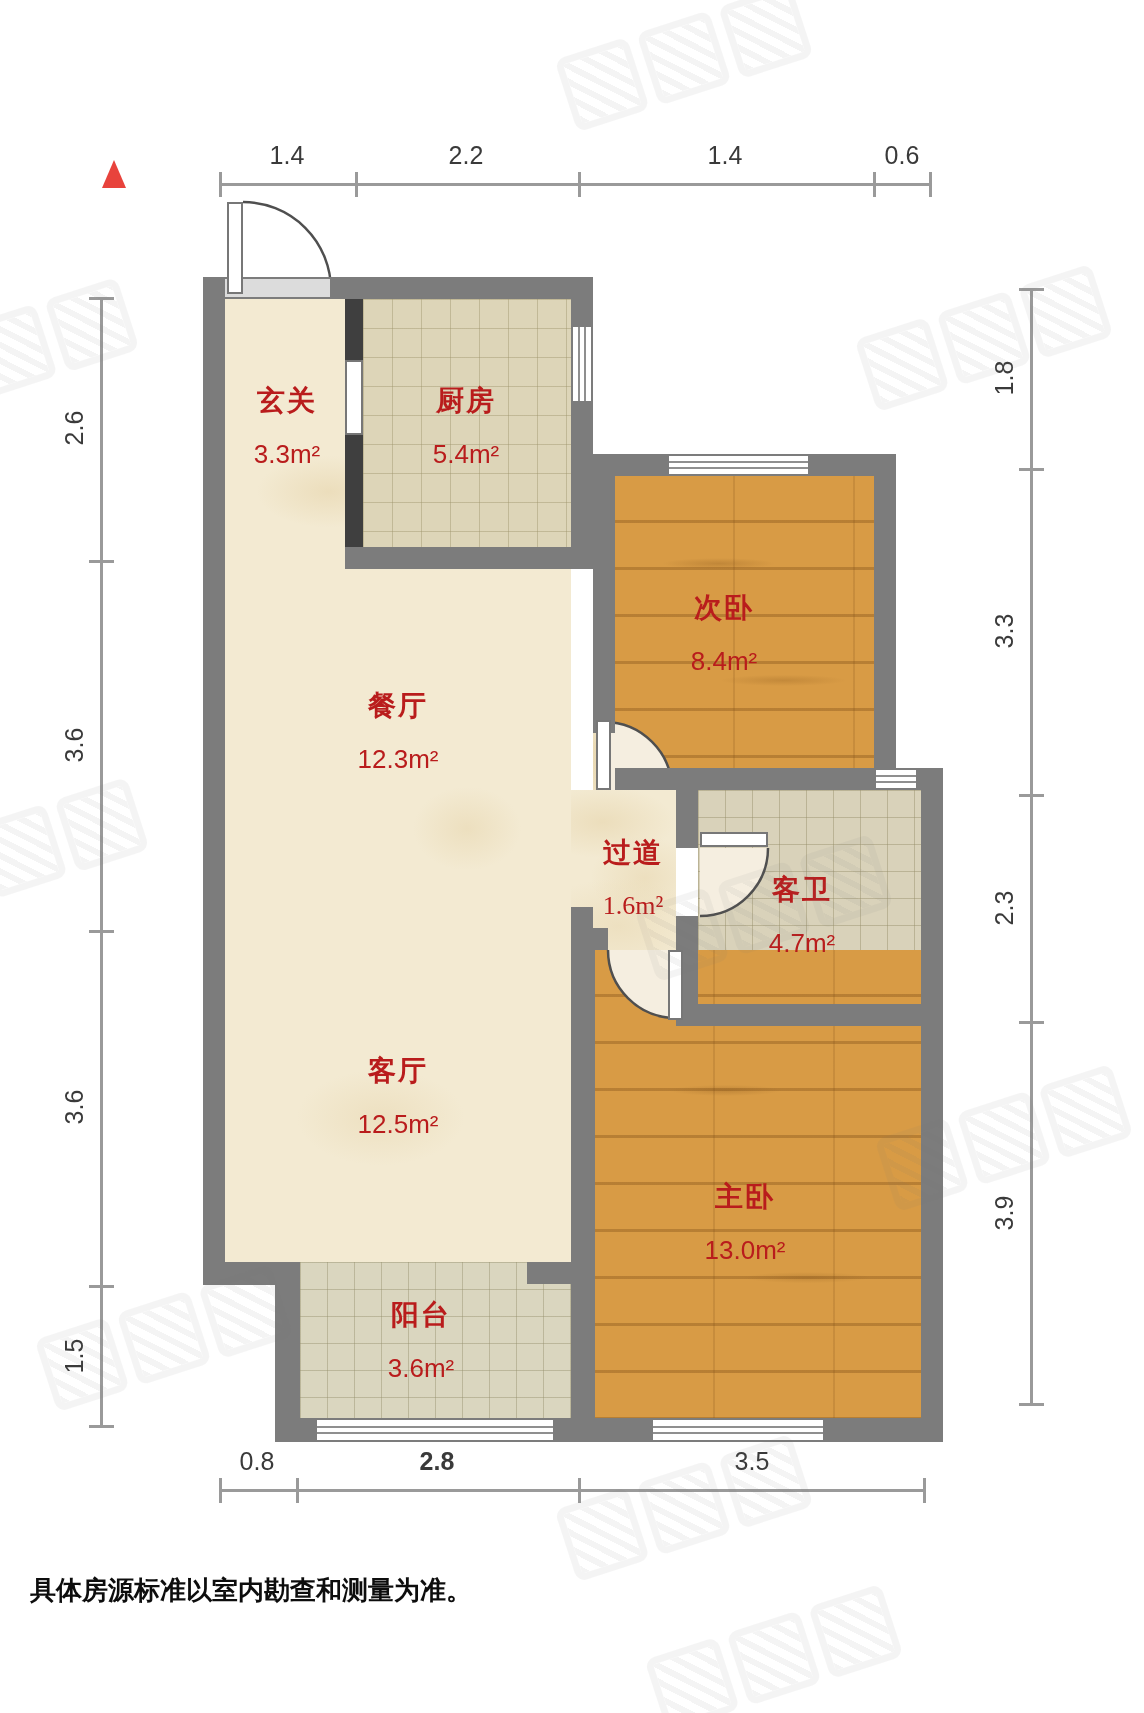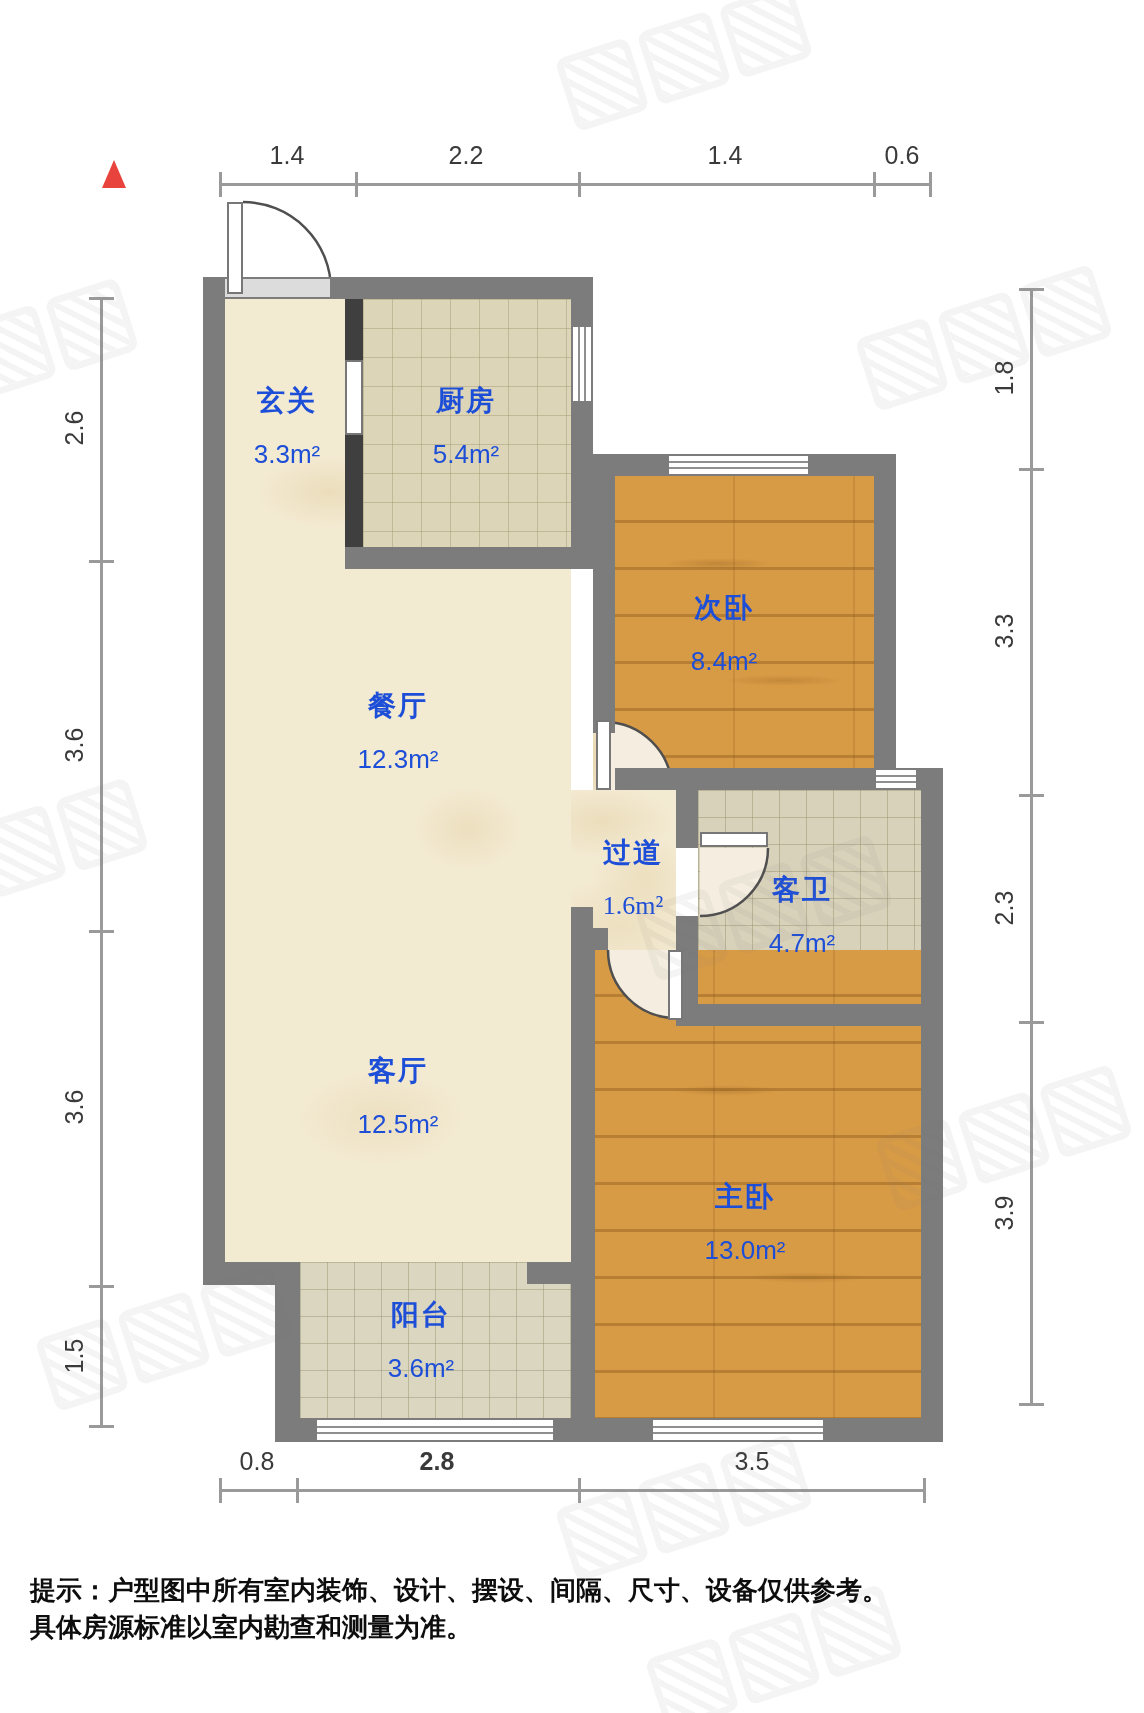--- a/index.html
+++ b/index.html
@@ -41,21 +41,21 @@
   .win{background:#ffffff;border:2px solid #7c7c7c;}
   .win-h::before,.win-h::after{content:"";position:absolute;left:0;right:0;height:2px;background:#8f8f8f;}
   .win-h::before{top:28%;} .win-h::after{top:62%;}
   .win-v::before,.win-v::after{content:"";position:absolute;top:0;bottom:0;width:2px;background:#8f8f8f;}
   .win-v::before{left:28%;} .win-v::after{left:62%;}
 
   
   .leaf{background:#ffffff;border:2px solid #777777;}
 
   
-  .room-label{position:absolute;transform:translate(-50%,-50%);text-align:center;color:#1d4ed8;white-space:nowrap;}
+  .room-label{position:absolute;transform:translate(-50%,-50%);text-align:center;color:#b91c1c;white-space:nowrap;}
   .room-name{font-size:28px;font-weight:600;letter-spacing:2px;}
   .room-area{font-size:26px;font-weight:400;margin-top:19px;}
 
   
   .dline{position:absolute;background:#9a9a9a;}
   .tick{position:absolute;background:#9a9a9a;}
   .dim{position:absolute;transform:translate(-50%,-50%);font-size:25px;color:#3a3a3a;white-space:nowrap;}
   .dim.rot{transform:translate(-50%,-50%) rotate(-90deg);}
 
   
@@ -209,21 +209,20 @@
   <div class="tick" style="left:1019px;top:468px;width:25px;height:3px;"></div>
   <div class="tick" style="left:1019px;top:794px;width:25px;height:3px;"></div>
   <div class="tick" style="left:1019px;top:1021px;width:25px;height:3px;"></div>
   <div class="tick" style="left:1019px;top:1403px;width:25px;height:3px;"></div>
   <div class="dim rot" style="left:1004px;top:378px;">1.8</div>
   <div class="dim rot" style="left:1004px;top:631px;">3.3</div>
   <div class="dim rot" style="left:1004px;top:908px;">2.3</div>
   <div class="dim rot" style="left:1004px;top:1213px;">3.9</div>
 
   <div class="footer">
-    <div>提示：户型图中所有室内装饰、设计、摆设、间隔、尺寸、设备仅供参考。</div>
     <div>具体房源标准以室内勘查和测量为准。</div>
   </div>
 
   <div class="wm" style="left:560px;top:20px;">
       <i></i>
       <i></i>
       <i></i>
     </div>
   <div class="wm" style="left:-30px;top:300px;">
       <i></i>

